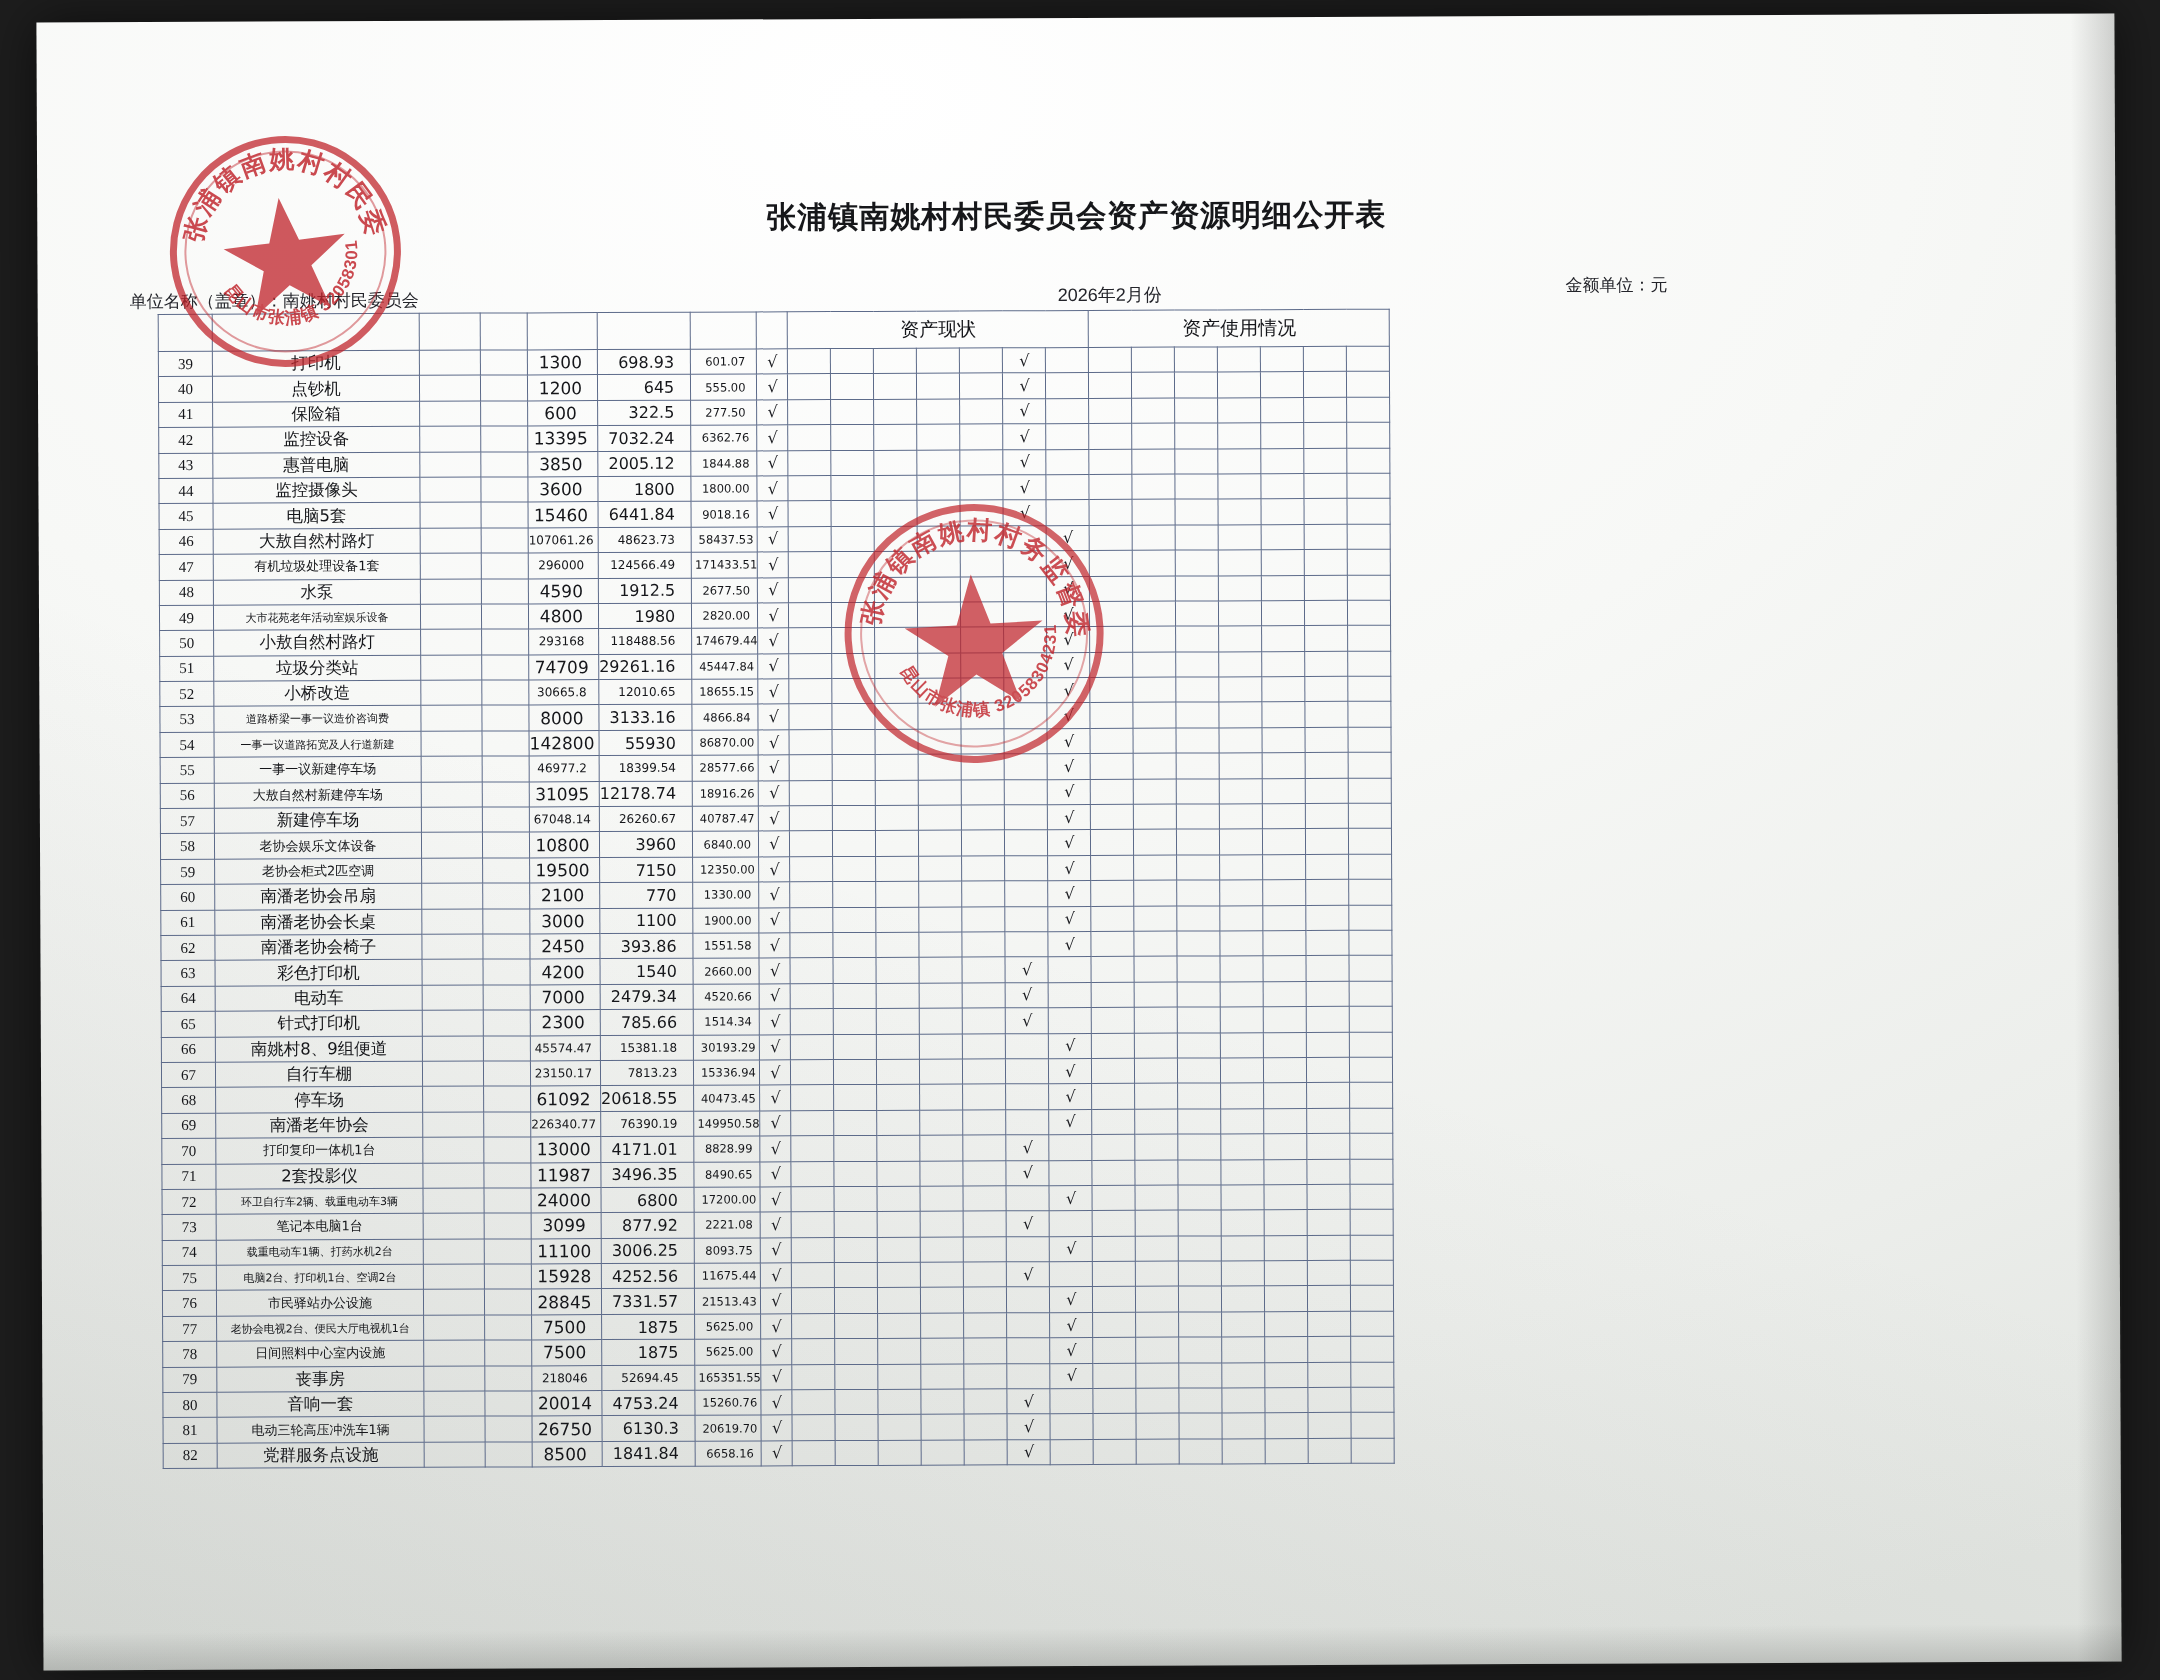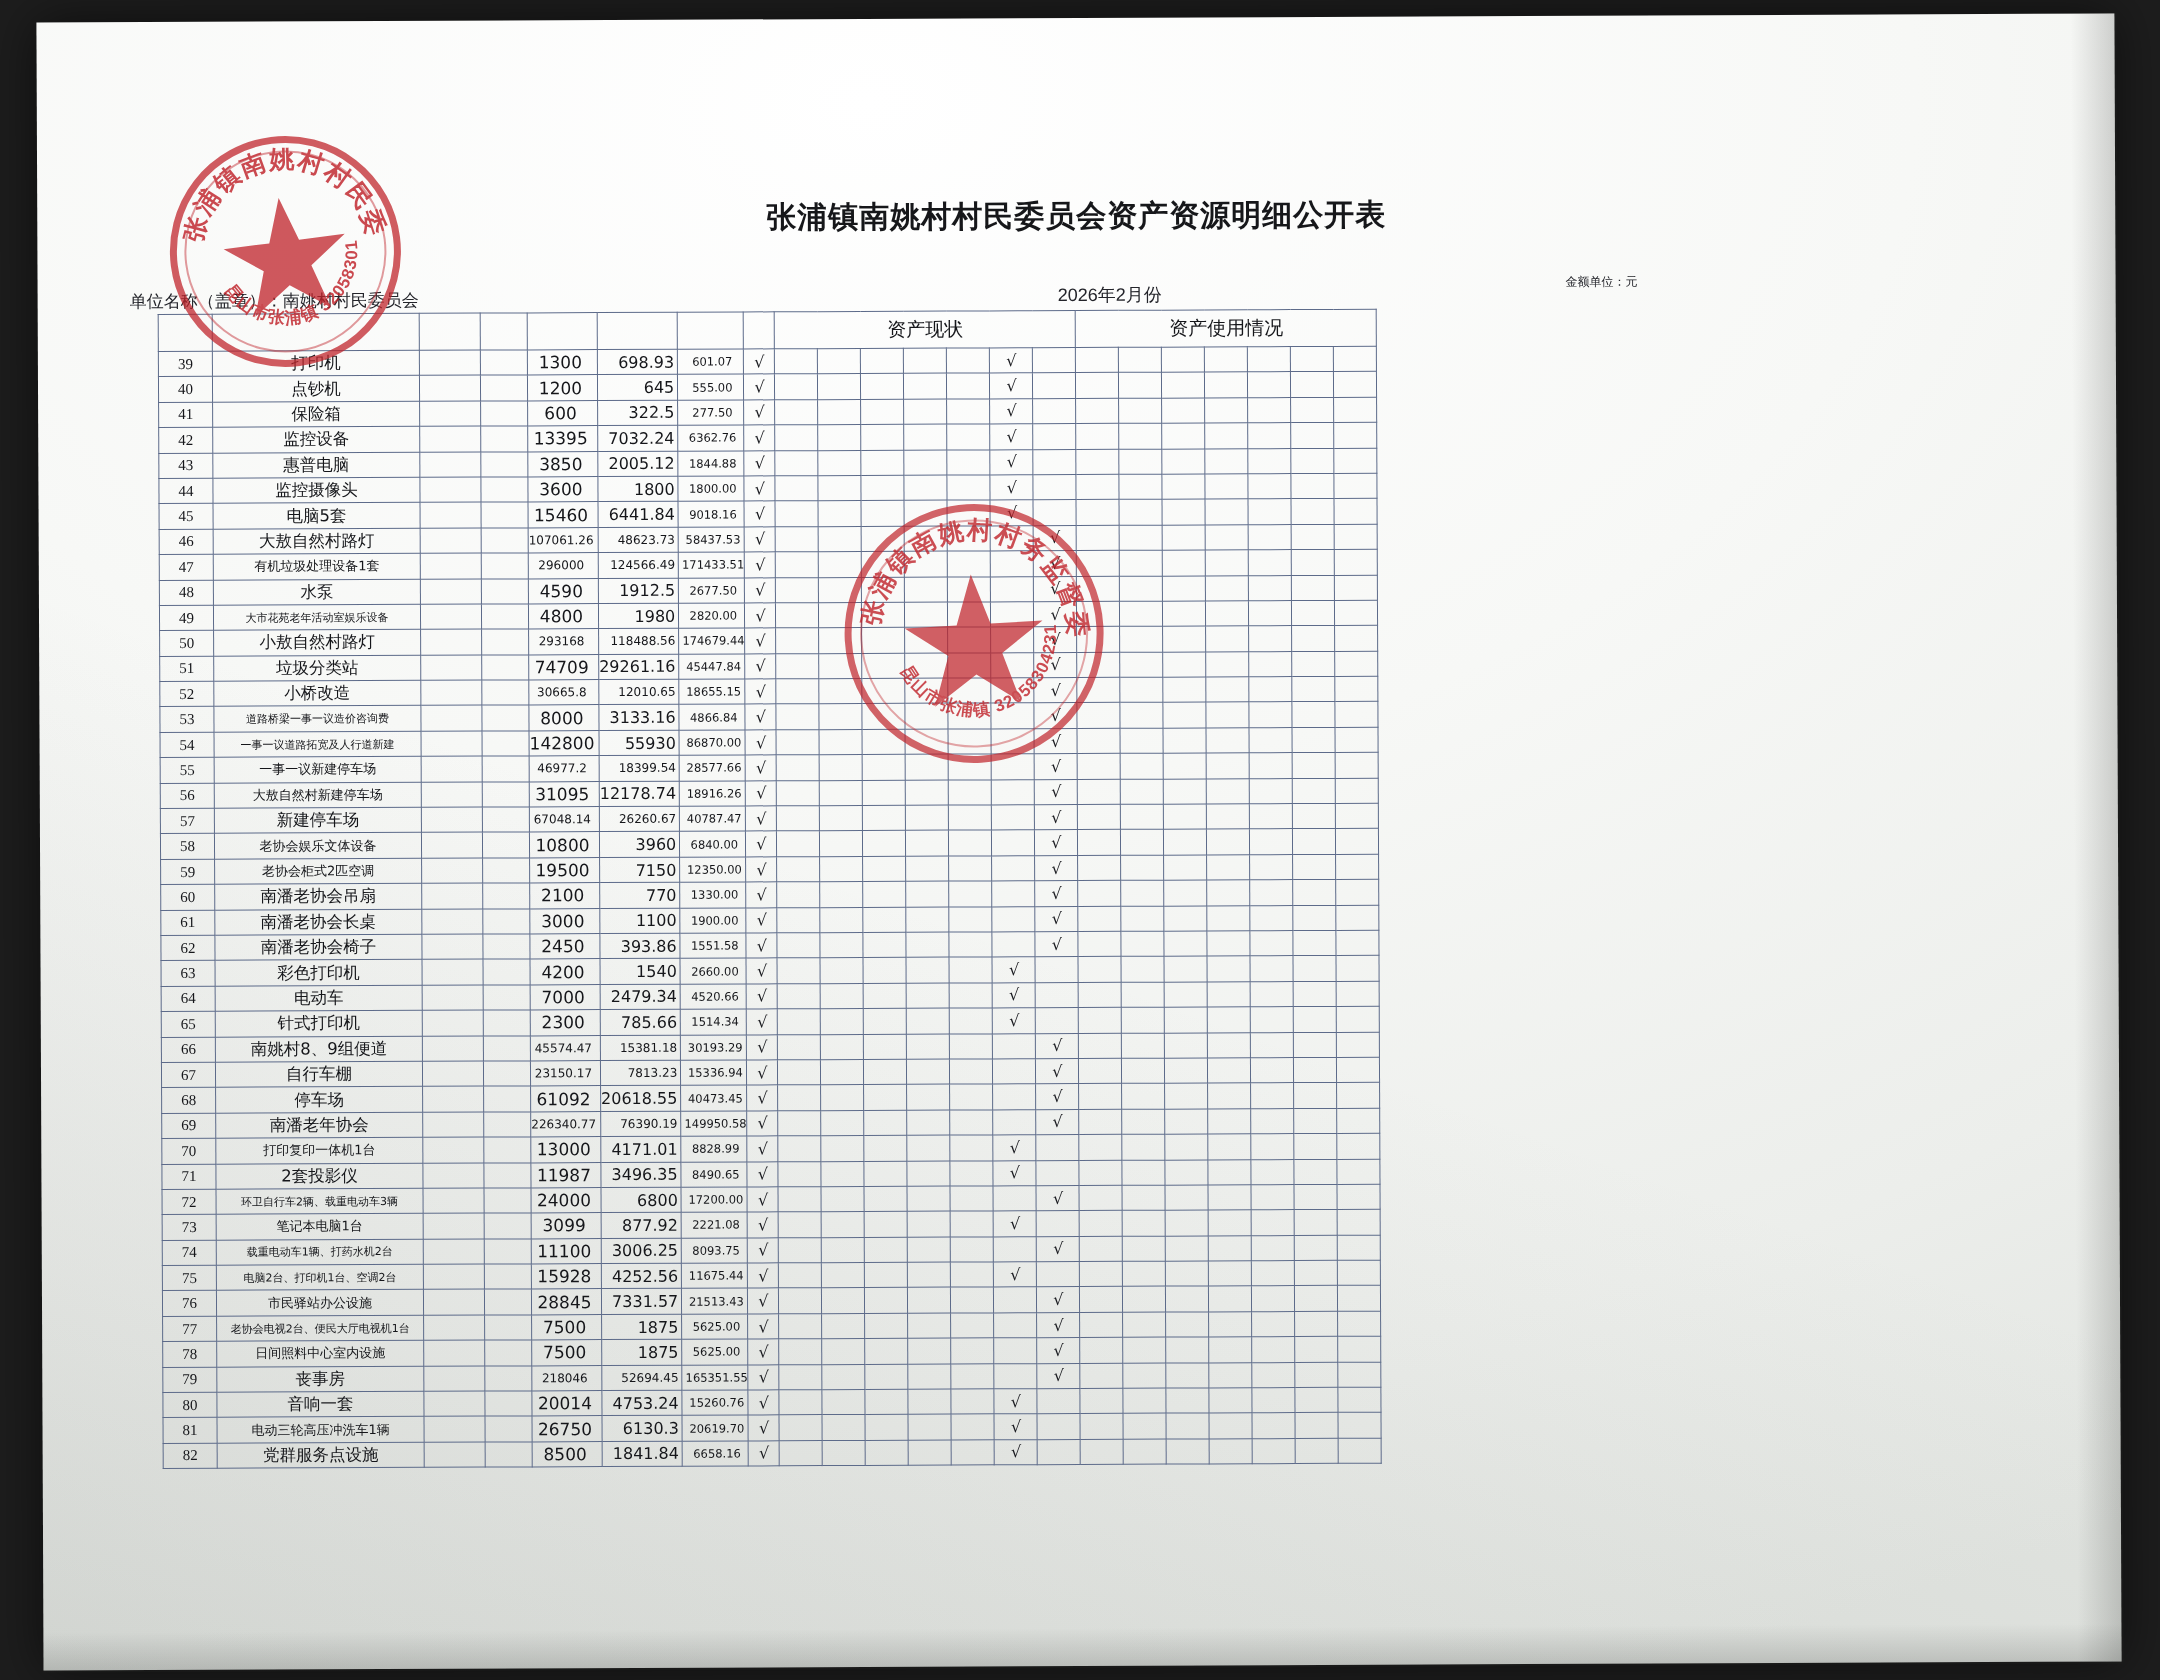--- a/index.html
+++ b/index.html
@@ -34,21 +34,21 @@
     font-size:30px;font-weight:bold;color:#16171a;letter-spacing:1px;
     font-family:"DejaVu Sans",sans-serif;
   }
   .unitname{
     position:absolute;left:92px;top:268px;font-size:17px;color:#23242a;
   }
   .period{
     position:absolute;left:1020px;top:265px;font-size:18px;color:#23242a;
   }
   .moneyunit{
-    position:absolute;left:1528px;top:258px;font-size:12px;color:#23242a;
+    position:absolute;left:1528px;top:258px;font-size:17px;color:#23242a;
   }
 
   
   table{
     position:absolute;left:120px;top:292px;
     border-collapse:collapse;
     background:rgba(255,255,255,0);
   }
   td,th{
     border:1px solid #5d6b8a;
@@ -70,21 +70,21 @@
   .c-v1{width:64px;}
   .c-v2{width:53px;}
   .c-v3{width:53px;}
   .c-chk{width:30px;}
   .c-g{width:42px;}
   .name{font-size:16.5px;}
   .name.s{font-size:13px;}
   .name.ss{font-size:11px;}
   .v1{font-size:17px;text-align:center;padding-right:4px;}
   .v1.s{font-size:12px;}
-  .v2{font-size:16px;text-align:right;padding-right:3px;}
+  .v2{font-size:16px;text-align:right;padding-right:16px;}
   .v2.s{font-size:12px;}
   .v3{font-size:11.5px;text-align:center;padding-left:3px;}
   .tick{font-size:16px;color:#1a1b20;}
 
   
   .seal{position:absolute;pointer-events:none;}
   .seal svg{display:block;}
   #seal1{left:128px;top:110px;opacity:.82;transform:rotate(-7deg);}
   #seal2{left:800px;top:480px;opacity:.80;transform:rotate(-3deg);}
   

